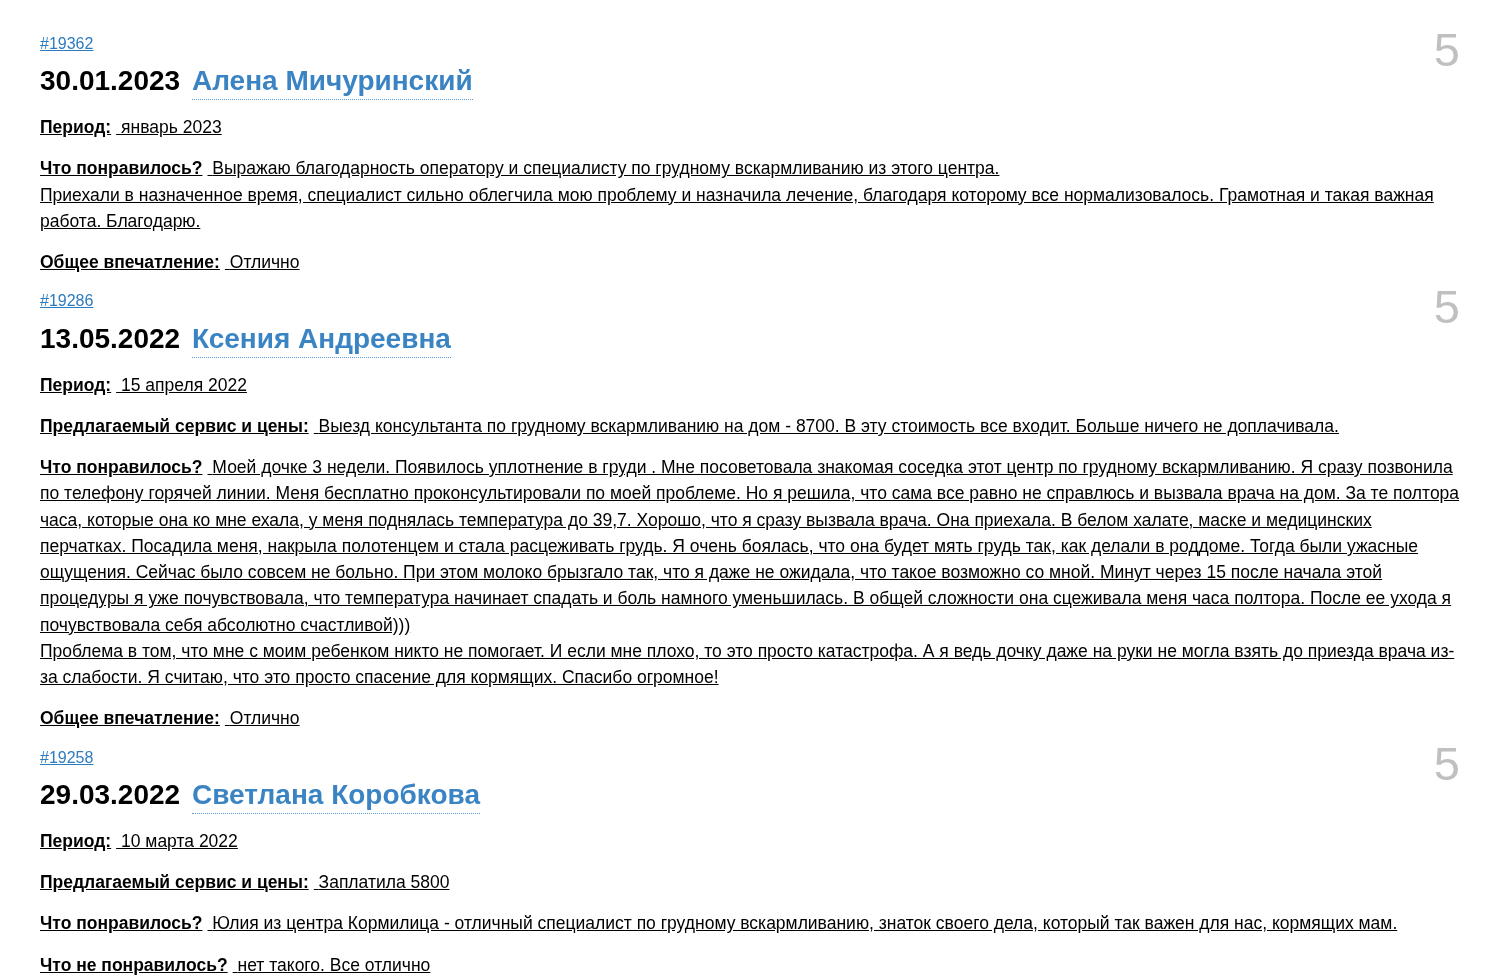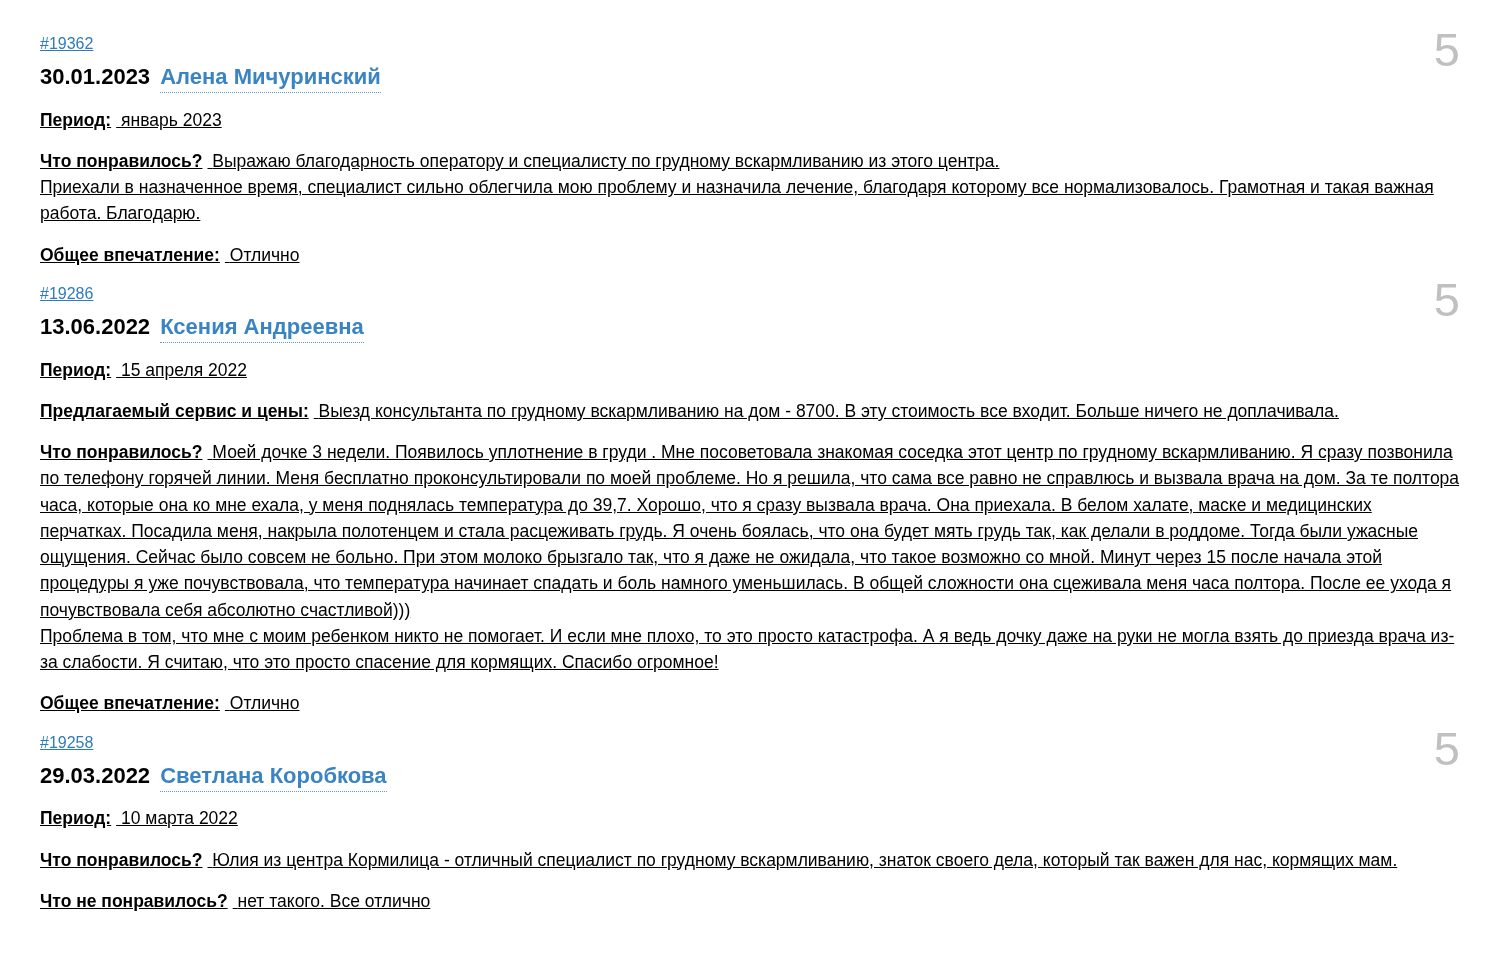--- a/index.html
+++ b/index.html
@@ -35,21 +35,21 @@
     line-height: 1.2;
   }
   .id-link {
     color: #2e7cbe;
     text-decoration: underline;
     cursor: pointer;
     margin-top: 46px;
   }
   .review-head {
     margin: 8px 0 16px 0;
-    font-size: 22px;
+    font-size: 28px;
     line-height: 1.25;
     font-weight: 700;
   }
   .review-date {
     color: #000000;
     margin-right: 4px;
   }
   .author-link {
     color: #3b84c4;
     text-decoration: none;
@@ -95,21 +95,21 @@
     <p class="field">
       <span class="label">Общее впечатление:</span>
       <span class="value">Отлично</span>
     </p>
   </article>
 
   <article class="review">
     <div class="review-rating">5</div>
     <p class="review-id"><a href="#" class="id-link">#19286</a></p>
     <h2 class="review-head">
-      <span class="review-date">13.06.2022</span>
+      <span class="review-date">13.05.2022</span>
       <a href="#" class="author-link">Ксения Андреевна</a>
     </h2>
     <p class="field">
       <span class="label">Период:</span>
       <span class="value">15 апреля 2022</span>
     </p>
     <p class="field">
       <span class="label">Предлагаемый сервис и цены:</span>
       <span class="value">Выезд консультанта по грудному вскармливанию на дом - 8700. В эту стоимость все входит. Больше ничего не доплачивала.</span>
     </p>
@@ -129,20 +129,24 @@
     <p class="review-id"><a href="#" class="id-link">#19258</a></p>
     <h2 class="review-head">
       <span class="review-date">29.03.2022</span>
       <a href="#" class="author-link">Светлана Коробкова</a>
     </h2>
     <p class="field">
       <span class="label">Период:</span>
       <span class="value">10 марта 2022</span>
     </p>
     <p class="field">
+      <span class="label">Предлагаемый сервис и цены:</span>
+      <span class="value">Заплатила 5800</span>
+    </p>
+    <p class="field">
       <span class="label">Что понравилось?</span>
       <span class="value">Юлия из центра Кормилица - отличный специалист по грудному вскармливанию, знаток своего дела, который так важен для нас, кормящих мам.</span>
     </p>
     <p class="field">
       <span class="label">Что не понравилось?</span>
       <span class="value">нет такого. Все отлично</span>
     </p>
 
   </article>
 

